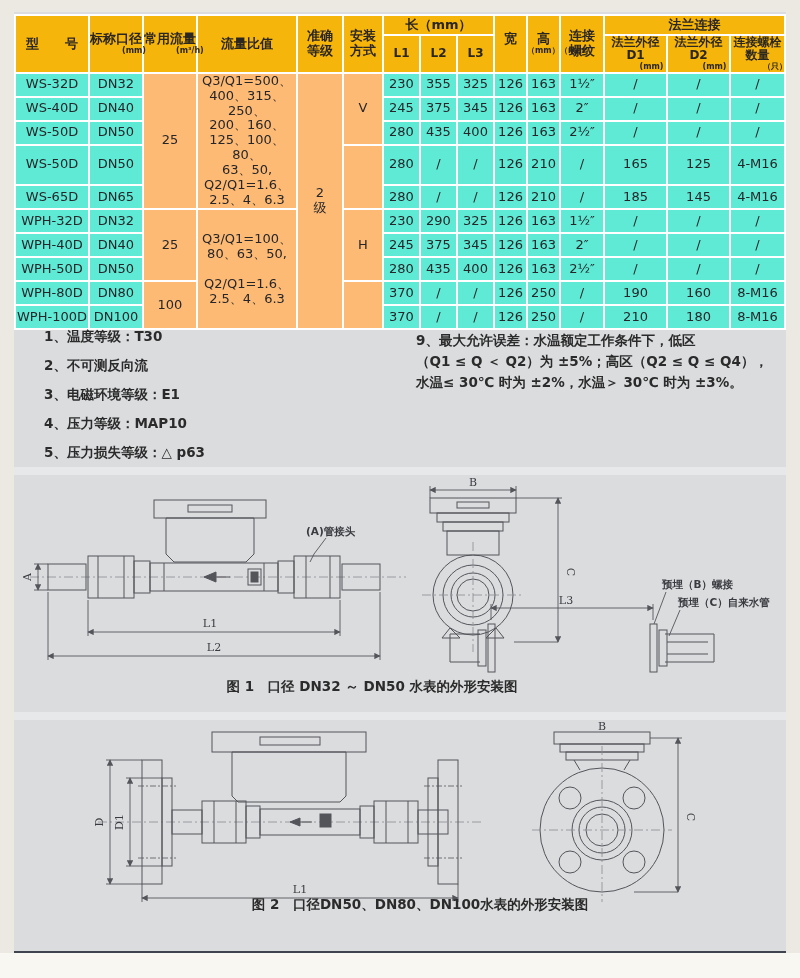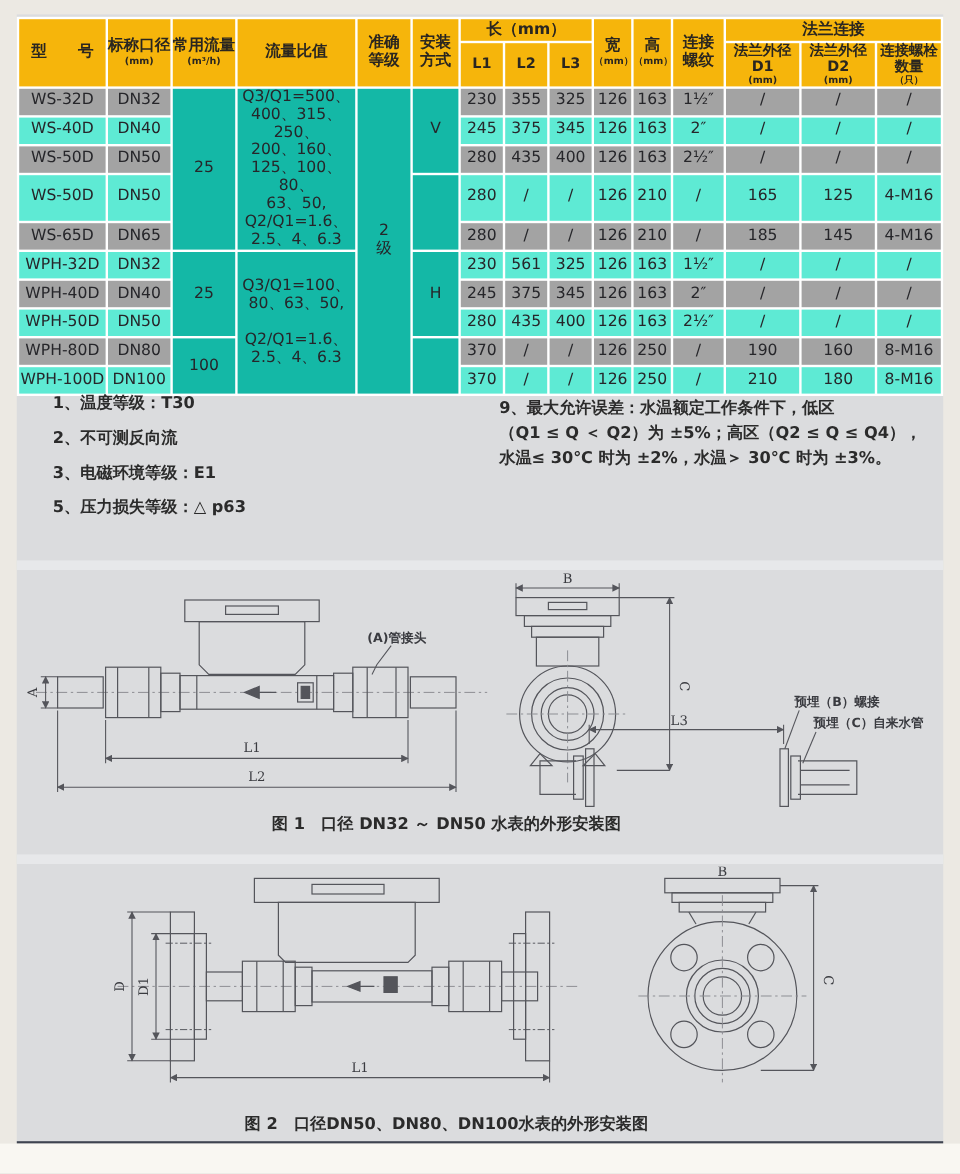--- a/index.html
+++ b/index.html
@@ -7,42 +7,42 @@
   .page{position:relative;width:800px;height:978px;background:#ECE9E3;overflow:hidden;}
   .content{position:absolute;left:14px;top:12px;width:772px;height:940px;background:#DBDCDE;}
   .footer-space{position:absolute;left:0;top:953px;width:800px;height:25px;background:#F9F7F2;}
   .bottom-rule{position:absolute;left:0;top:939px;width:772px;height:2px;background:#3F4450;}
 
   
   table.spec{position:absolute;left:0;top:2px;width:772px;border-collapse:separate;border-spacing:2px;table-layout:fixed;background:#FFFFFF;}
   table.spec th{background:#F6B50B;color:#2A2620;font-weight:bold;font-size:13px;line-height:1.12;padding:0;text-align:center;vertical-align:middle;}
   table.spec .hA th{height:18px;}
   table.spec .hB th{height:24px;font-size:12px;}
-  table.spec th .unit{display:block;font-size:8px;font-weight:bold;line-height:1.1;}
+  table.spec th .unit{display:block;font-size:8px;font-weight:bold;line-height:1.1;padding-left:32px;}
   table.spec td{font-size:13px;color:#26262A;text-align:center;vertical-align:middle;padding:0;line-height:1.15;height:22px;overflow:hidden;}
-  tr.lt td.s{background:#a3a3a3;}
+  tr.lt td.s{background:#5eead4;}
   tr.dk td.s{background:#5eead4;}
-  td.m{background:#14b8a6;}
+  td.m{background:#fdba74;}
   td.ratio{font-size:11.5px;line-height:15px;white-space:pre-line;}
   .pre{white-space:pre-line;}
   td.acc{line-height:1.7;}
 
   
   .notes-left{position:absolute;left:30px;top:316px;width:350px;}
   .notes-right{position:absolute;left:402px;top:302px;width:372px;}
   .note-item{font-size:13.5px;font-weight:600;color:#2B2B2B;margin-bottom:12px;line-height:17px;}
   .note-block{font-size:13.5px;font-weight:600;color:#2B2B2B;line-height:21px;white-space:pre-line;margin-top:16px;}
 
   
   .sep{position:absolute;left:0;width:772px;height:8px;background:#E7E8EA;}
   .sep1{top:455px;} .sep2{top:700px;}
   svg.fig{position:absolute;left:0;}
   #fig1{top:462px;} #fig2{top:710px;}
   .caption{position:absolute;left:0;width:716px;text-align:center;font-weight:bold;font-size:13.5px;color:#2B2B2B;}
-  .cap1{top:666px;} .cap2{top:916px;}
+  .cap1{top:666px;} .cap2{top:884px;padding-left:48px;}
   text.dim{font-family:"DejaVu Serif","Liberation Serif",serif;font-size:11px;fill:#3A3B40;stroke:none;}
   text.cjk{font-size:10.5px;fill:#3A3B40;stroke:none;font-weight:600;}
 </style>
 </head>
 <body>
 
 <div class="page">
   <div class="content">
 
     <table class="spec">
@@ -171,21 +171,21 @@
           <td class="s">WPH-32D</td>
           <td class="s">DN32</td>
           <td class="m" rowspan="3">25</td>
           <td class="m ratio" rowspan="5">Q3/Q1=100、
 80、63、50,
 
 Q2/Q1=1.6、
 2.5、4、6.3</td>
           <td class="m" rowspan="3">H</td>
           <td class="s">230</td>
-          <td class="s">561</td>
+          <td class="s">290</td>
           <td class="s">325</td>
           <td class="s">126</td>
           <td class="s">163</td>
           <td class="s">1½″</td>
           <td class="s">/</td>
           <td class="s">/</td>
           <td class="s">/</td>
         </tr>
         <tr class="lt">
           <td class="s">WPH-40D</td>
@@ -241,20 +241,21 @@
           <td class="s">180</td>
           <td class="s">8-M16</td>
         </tr>
       </tbody>
     </table>
 
     <div class="notes-left">
       <div class="note-item">1、温度等级：T30</div>
       <div class="note-item">2、不可测反向流</div>
       <div class="note-item">3、电磁环境等级：E1</div>
+      <div class="note-item">4、压力等级：MAP10</div>
       <div class="note-item">5、压力损失等级：△ p63</div>
     </div>
     <div class="notes-right">
       <div class="note-block">9、最大允许误差：水温额定工作条件下，低区
 （Q1 ≤ Q ＜ Q2）为 ±5%；高区（Q2 ≤ Q ≤ Q4），
 水温≤ 30℃ 时为 ±2%，水温＞ 30℃ 时为 ±3%。</div>
     </div>
 
     <div class="sep sep1"></div>
     <svg id="fig1" class="fig" width="772" height="200" viewBox="0 0 772 200">

